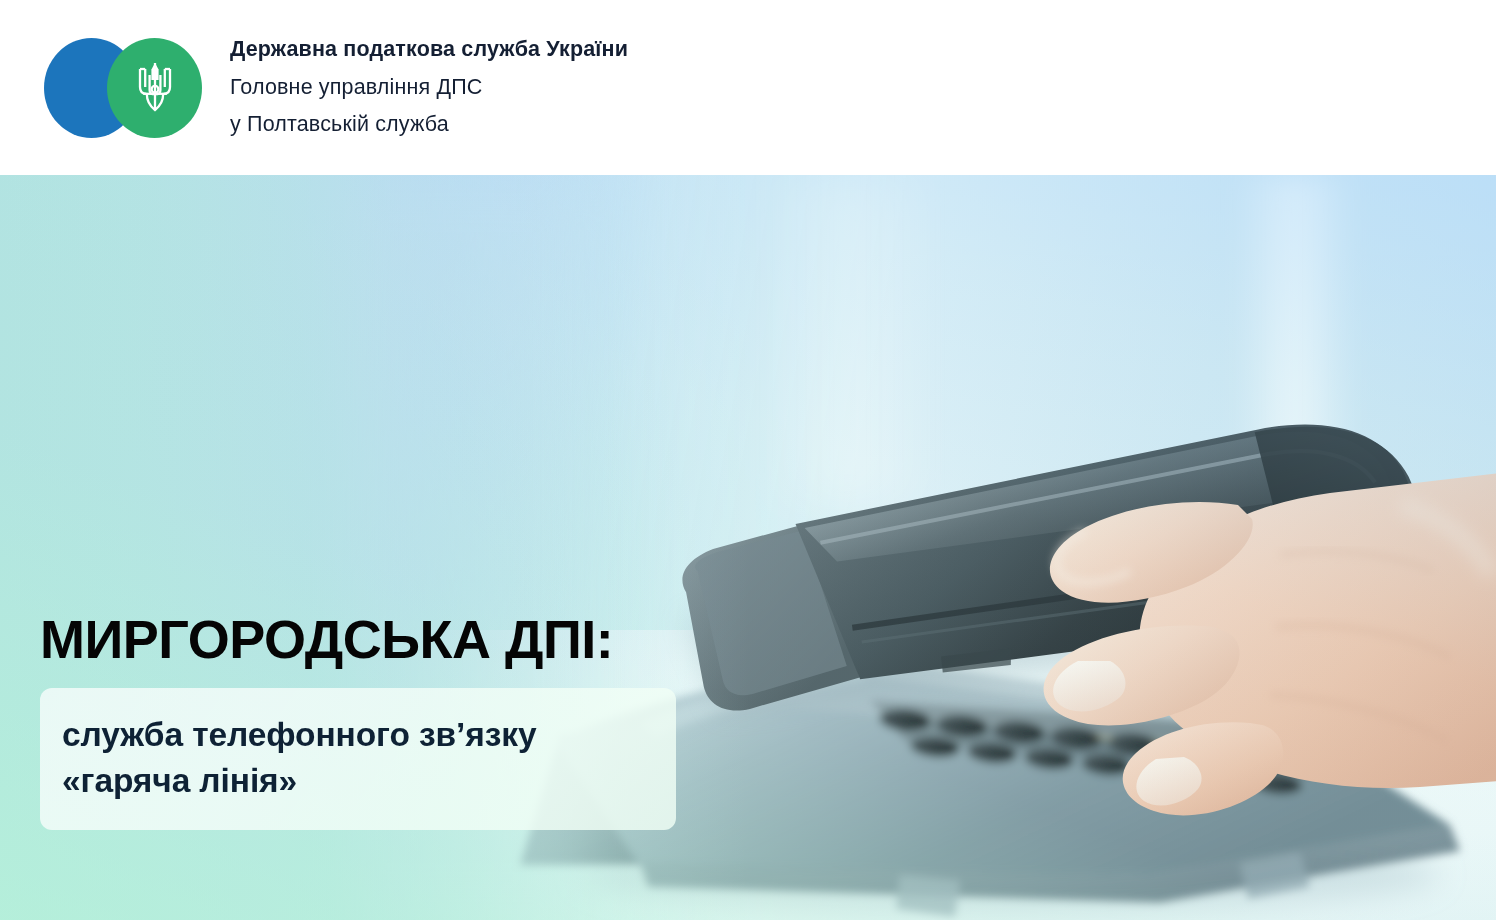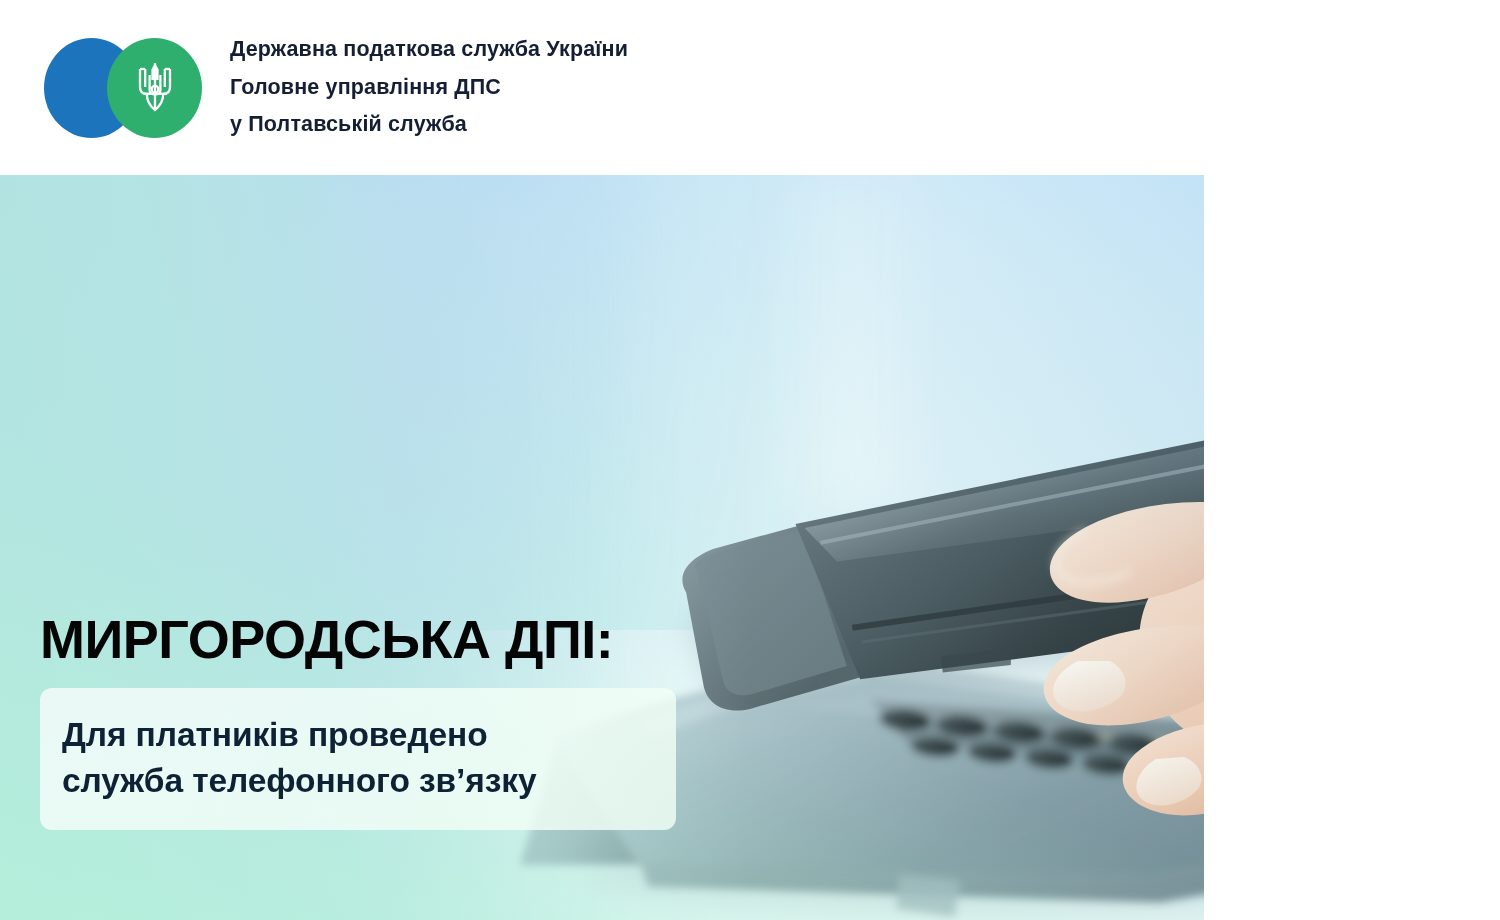--- a/index.html
+++ b/index.html
@@ -7,21 +7,21 @@
 
   html, body {
     width:1500px; height:920px;
     background:#ffffff;
     font-family:"Liberation Sans", sans-serif;
     overflow:hidden;
   }
 
   .page {
     position:relative;
-    width:1204px; height:920px;
+    width:1496px; height:920px;
     overflow:hidden;
     background:#ffffff;
   }
 
   
   .header {
     position:absolute;
     top:0; left:0;
     width:1500px; height:175px;
     background:#ffffff;
@@ -60,21 +60,21 @@
   .header-line1 {
     font-size:21.5px;
     font-weight:bold;
     letter-spacing:0.15px;
     white-space:nowrap;
     margin-bottom:13px;
   }
   .header-line2,
   .header-line3 {
     font-size:21.5px;
-    font-weight:bold;
+    font-weight:normal;
     letter-spacing:0.15px;
     white-space:nowrap;
     margin-top:16px;
   }
   .header-line2 { margin-bottom:5px; }
 
   
   .banner {
     position:absolute;
     top:175px; left:0;
@@ -503,19 +503,19 @@
 
       <div class="photo-fade"></div>
       <div class="photo-fade-v"></div>
     </div>
 
     <div class="text-block">
 
       <div class="headline">МИРГОРОДСЬКА ДПІ:</div>
 
       <div class="subtitle-card">
-        <div class="subtitle-line">Для платників проведено</div>
         <div class="subtitle-line">служба телефонного зв’язку</div>
+        <div class="subtitle-line">«гаряча лінія»</div>
       </div>
 
     </div>
   </div>
 </div>
 
 </body></html>

